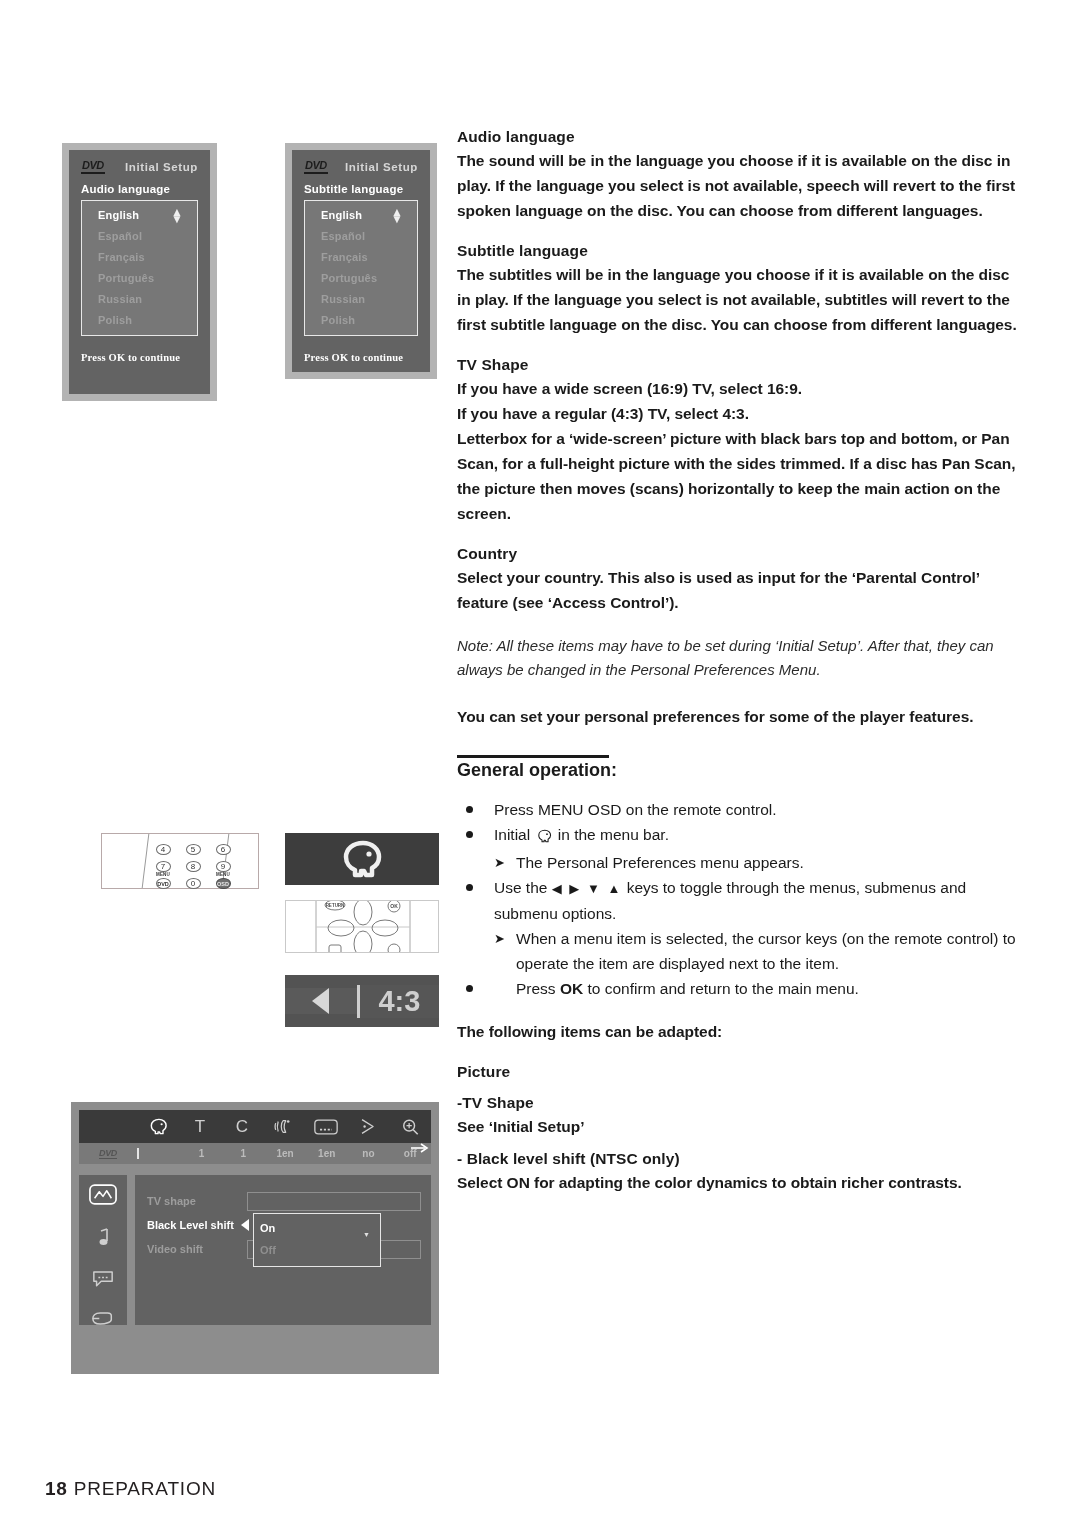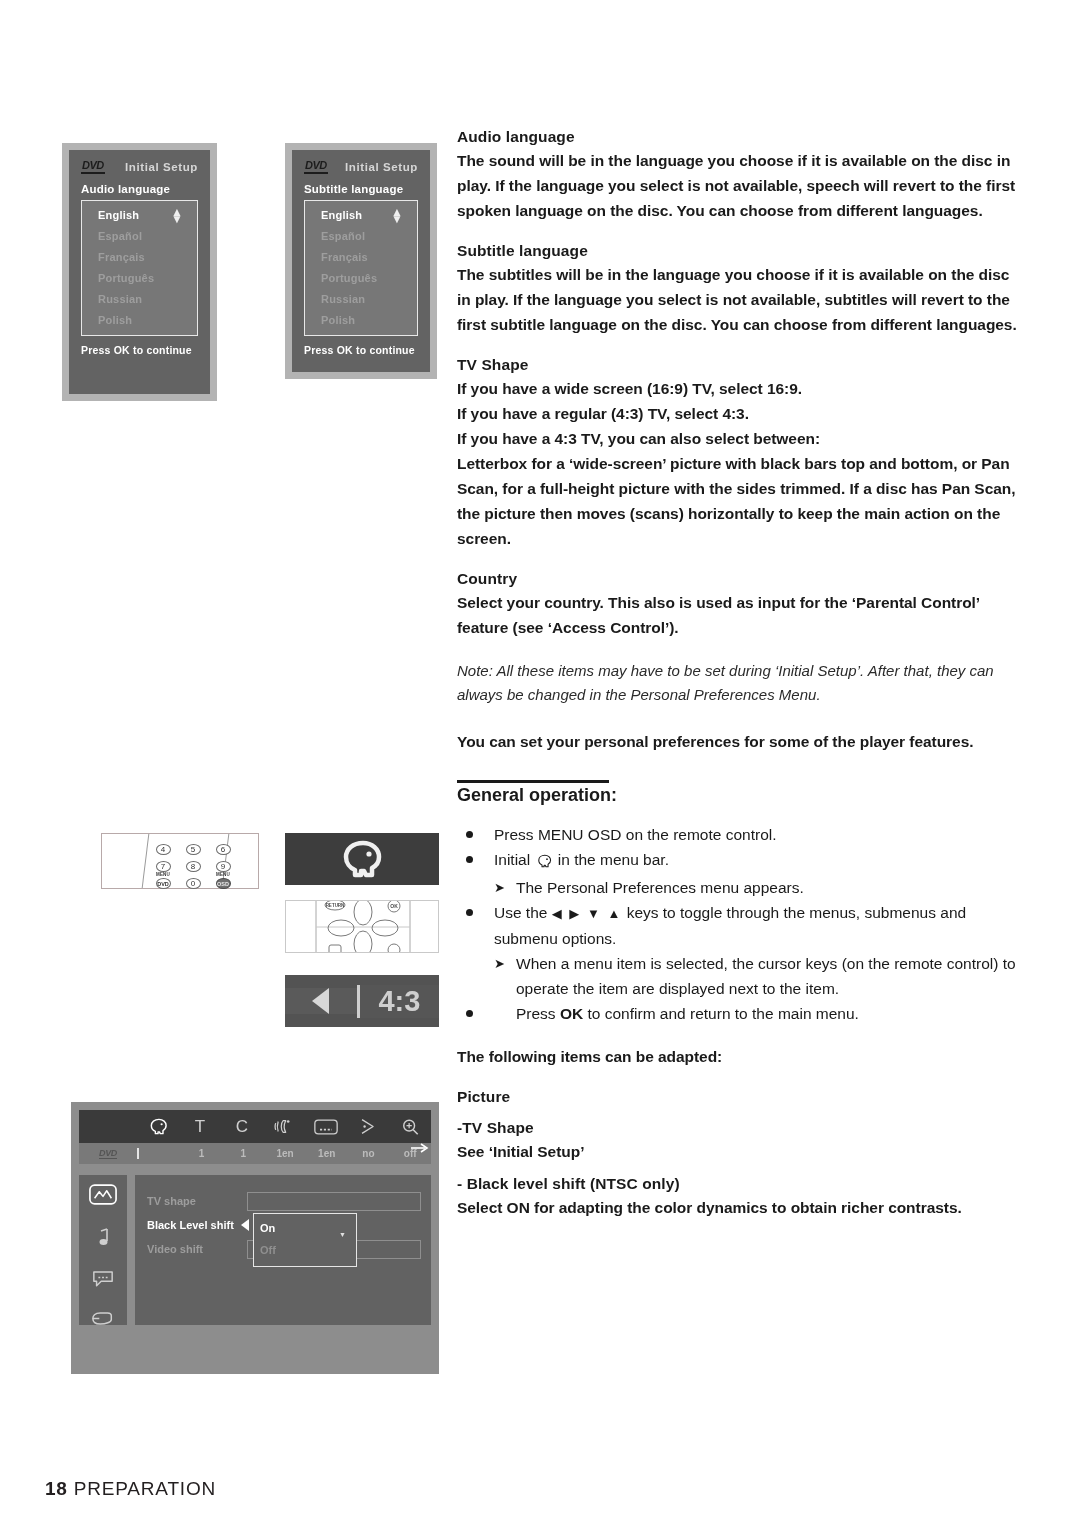--- a/index.html
+++ b/index.html
@@ -31,21 +31,21 @@
   .dvd-setup-label { font-size: 11.5px; font-weight: bold; color: #d6d6d6; letter-spacing: 0.6px; }
   .dvd-section-title { font-size: 11.5px; font-weight: bold; color: #ffffff; margin-bottom: 5px; letter-spacing: 0.2px; }
   .dvd-list { border: 1.5px solid #e8e8e8; background: #777777; position: relative; padding: 5px 7px 3px 7px; }
   .dvd-list-item { font-size: 11px; font-weight: bold; color: #9e9e9e; padding: 3px 0 6px 9px; letter-spacing: 0.2px; }
   .dvd-list-item.sel { color: #ffffff; }
   .dvd-scroll-arrows {
     position: absolute; right: 14px; top: 8px;
     display: flex; flex-direction: column; align-items: center;
     line-height: 0.62; color: #efefef; font-size: 12px;
   }
-  .dvd-footer-text { font-size: 10.5px; font-weight: bold; color: #ffffff; margin-top: 8px; letter-spacing: 0.2px; }
+  .dvd-footer-text { font-size: 10.5px; font-weight: bold; color: #ffffff; margin-top: 16px; letter-spacing: 0.2px; font-family: Liberation Serif, serif; }
 
   
   .keypad {
     position: absolute; border: 1px solid #b8a9a9; background: #fff;
   }
   .keypad-inner { position: relative; width: 100%; height: 100%; }
   .keypad-sep { position: absolute; top: 0; height: 100%; width: 1px; background: #9a9a9a; }
   .keypad-grid {
     position: absolute; left: 46px; top: 4px;
     display: grid; grid-template-columns: repeat(3, 30px);
@@ -94,21 +94,21 @@
   .osd-side-icon { color: #cfcfcf; font-size: 15px; display: flex; align-items: center; justify-content: center; }
   .osd-side-icon.hl { color: #ffffff; }
   .osd-divider { width: 3px; background: #8d8d8d; }
   .osd-divider2 { width: 5px; background: #8d8d8d; }
   .osd-panel { flex: 1; background: #626262; position: relative; padding: 14px 10px 0 12px; }
   .osd-row { display: flex; align-items: center; height: 24px; font-size: 11px; font-weight: bold; }
   .osd-row-label { width: 100px; color: #9d9d9d; }
   .osd-row-label.sel { color: #ffffff; }
   .osd-row-field { flex: 1; height: 19px; border: 1px solid #8f8f8f; background: transparent; }
   .osd-dropdown {
-    position: absolute; left: 118px; top: 38px; width: 104px; height: 54px;
+    position: absolute; left: 118px; top: 38px; width: 128px; height: 54px;
     border: 1.5px solid #e6e6e6; background: #626262; z-index: 3;
     padding: 3px 6px;
   }
   .osd-dd-item { font-size: 11px; font-weight: bold; color: #ffffff; line-height: 22px; position: relative; }
   .osd-dd-item.dim { color: #8f8f8f; }
   .osd-dd-caret { position: absolute; right: 4px; top: 7px; font-size: 7px; color: #e0e0e0; }
   .osd-left-caret {
     position: absolute; left: 106px; top: 44px; width: 0; height: 0;
     border-top: 6px solid transparent; border-bottom: 6px solid transparent;
     border-right: 8px solid #ffffff; z-index: 4;
@@ -397,21 +397,20 @@
     <div class="gap-sm"></div>
 
     <h3 class="sec">Subtitle language</h3>
     <p class="body">The subtitles will be in the language you choose if it is available on the disc in play. If the language you select is not available, subtitles will revert to the first subtitle language on the disc. You can choose from different languages.</p>
 
     <div class="gap-sm"></div>
 
     <h3 class="sec">TV Shape</h3>
     <p class="body">If you have a wide screen (16:9) TV, select 16:9.</p>
     <p class="body">If you have a regular (4:3) TV, select 4:3.</p>
-    <p class="body">If you have a 4:3 TV, you can also select between:</p>
     <p class="body">Letterbox for a ‘wide-screen’ picture with black bars top and bottom, or Pan Scan, for a full-height picture with the sides trimmed. If a disc has Pan Scan, the picture then moves (scans) horizontally to keep the main action on the screen.</p>
 
     <div class="gap-sm"></div>
 
     <h3 class="sec">Country</h3>
     <p class="body">Select your country. This also is used as input for the ‘Parental Control’ feature (see ‘Access Control’).</p>
 
     <div class="gap-sm"></div>
 
     <p class="note">Note: All these items may have to be set during ‘Initial Setup’. After that, they can always be changed in the Personal Preferences Menu.</p>

